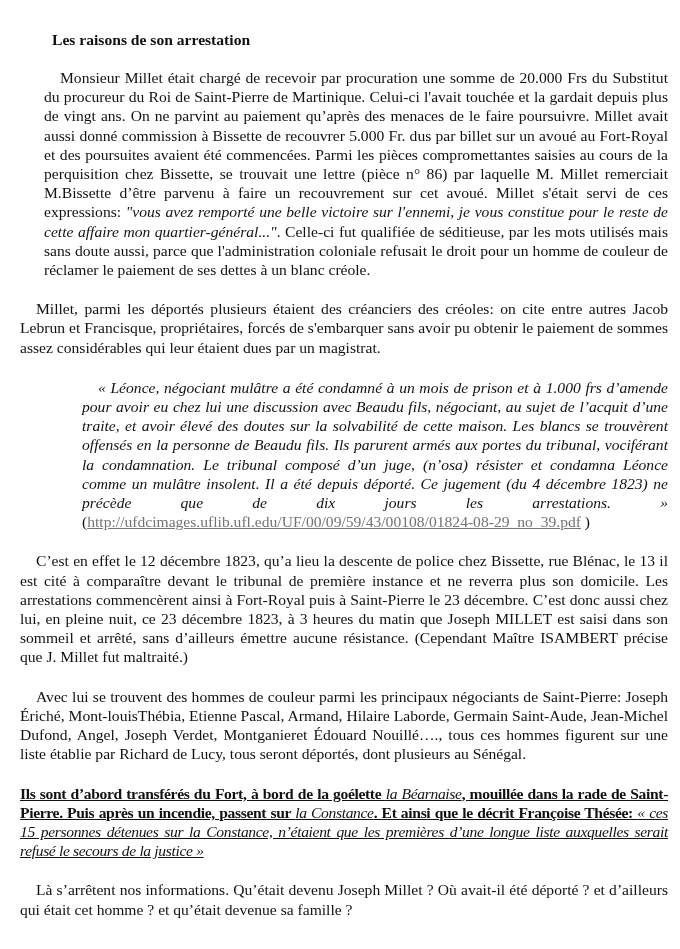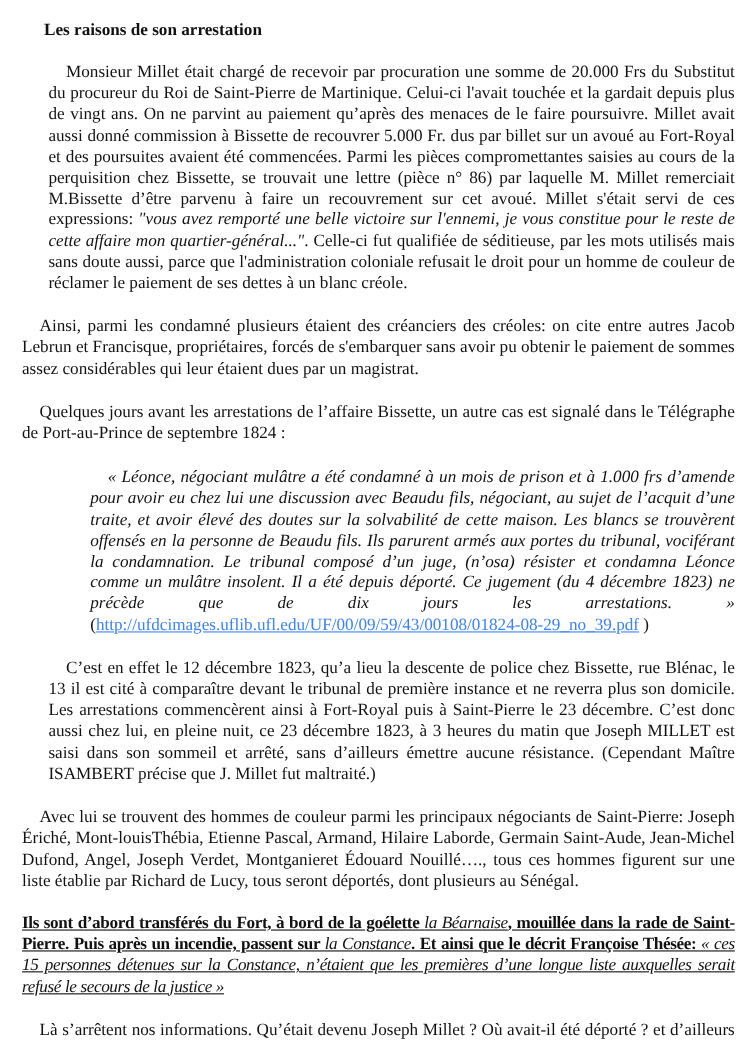--- a/index.html
+++ b/index.html
@@ -5,47 +5,46 @@
   html, body { margin: 0; padding: 0; background: #ffffff; }
   body {
     width: 680px; height: 949px; overflow: hidden;
     font-family: "Liberation Serif", "DejaVu Serif", serif;
     color: #111;
     font-size: 15.6px;
     line-height: 19.2px;
   }
   .page { position: relative; padding: 0 12px 0 20px; }
   h2 {
-    font-size: 15.6px; font-weight: bold; margin: 4px;
+    font-size: 15.6px; font-weight: bold; margin: 16px;
     padding-top: 14px; padding-left: 16px; line-height: 19px;
   }
   p { margin: 0; text-align: justify; text-indent: 16px; }
   .p1 { margin-top: 19px; margin-left: 24px; }
   .p2 { margin-top: 20px; }
   .p3 { margin-top: 20px; }
   .quote { margin: 21px 0 0 62px; font-style: italic; }
   .quote .src { font-style: normal; }
-  .quote a { color: #3b82f6; text-decoration: underline; }
-  .p4 { margin-top: 20px; margin-left: 24px; }
+  .quote a { color: #737373; text-decoration: underline; }
+  .p4 { margin-top: 20px; }
   .p5 { margin-top: 20px; font-family: Liberation Serif, serif; }
   .bold-para { margin-top: 20px; font-weight: bold; text-indent: 0; letter-spacing: -0.35px; text-decoration: underline; }
   .bold-para i { font-weight: normal; }
   .p6 { margin-top: 20px; }
 </style>
 </head>
 <body>
 
 <div class="page">
   <h2>Les raisons de son arrestation</h2>
 
   <p class="p1"><span>Monsieur Millet était chargé de recevoir par procuration une somme de 20.000 Frs du Substitut du procureur du Roi de Saint-Pierre de Martinique. Celui-ci l'avait touchée et la gardait depuis plus de vingt ans. On ne parvint au paiement qu’après des menaces de le faire poursuivre. Millet avait aussi donné commission à  Bissette de recouvrer 5.000 Fr. dus par billet sur un avoué au Fort-Royal et des poursuites avaient été commencées. Parmi les pièces compromettantes saisies au cours de la perquisition chez Bissette, se trouvait une lettre (pièce n° 86) par laquelle M. Millet remerciait M.Bissette d’être parvenu à faire un recouvrement sur cet avoué. Millet s'était servi de ces expressions: </span><i>"vous avez remporté une belle victoire sur l'ennemi, je vous constitue pour le reste de cette affaire mon quartier-général..."</i><span>. Celle-ci fut qualifiée de séditieuse, par les mots utilisés mais sans doute aussi, parce que l'administration coloniale refusait le droit pour un homme de couleur de réclamer le paiement de ses dettes à un blanc créole.</span></p>
 
-  <p class="p2">Ainsi, parmi les condamné plusieurs étaient des créanciers des créoles: on cite entre autres Jacob Lebrun et Francisque, propriétaires, forcés de s'embarquer sans avoir pu obtenir le paiement de sommes assez considérables qui leur étaient dues par un magistrat.</p>
+  <p class="p2">Millet, parmi les déportés plusieurs étaient des créanciers des créoles: on cite entre autres Jacob Lebrun et Francisque, propriétaires, forcés de s'embarquer sans avoir pu obtenir le paiement de sommes assez considérables qui leur étaient dues par un magistrat.</p>
 
-  <p class="p3">Quelques jours avant les arrestations de l’affaire Bissette, un autre cas est signalé dans le Télégraphe de Port-au-Prince de septembre 1824 :</p>
 
   <p class="quote"><span>« Léonce, négociant mulâtre a été condamné à un mois de prison et à 1.000 frs d’amende pour avoir eu chez lui une discussion avec Beaudu fils, négociant, au sujet de l’acquit d’une traite, et avoir élevé des doutes sur la solvabilité de cette maison. Les blancs se trouvèrent offensés en la personne de Beaudu fils. Ils parurent armés aux portes du tribunal, vociférant la condamnation. Le tribunal composé d’un juge, (n’osa) résister et condamna Léonce comme un mulâtre insolent. Il a été depuis déporté. Ce jugement (du 4 décembre 1823) ne précède que de dix jours les arrestations. »</span> <span class="src"><span>(</span><a>http://ufdcimages.uflib.ufl.edu/UF/00/09/59/43/00108/01824-08-29_no_39.pdf</a><span> )</span></span></p>
 
   <p class="p4">C’est en effet le 12 décembre 1823, qu’a lieu la descente de police chez Bissette, rue Blénac, le 13 il est cité à comparaître devant le tribunal de première instance et ne reverra plus son domicile. Les arrestations commencèrent ainsi à Fort-Royal puis à Saint-Pierre le 23 décembre. C’est donc aussi chez lui, en pleine nuit, ce 23 décembre 1823, à 3 heures du matin que Joseph MILLET est saisi dans son sommeil et arrêté, sans d’ailleurs émettre aucune résistance. (Cependant Maître ISAMBERT précise que J. Millet fut maltraité.)</p>
 
   <p class="p5">Avec lui se trouvent des hommes de couleur parmi les principaux négociants de Saint-Pierre: Joseph Ériché, Mont-louisThébia, Etienne Pascal, Armand, Hilaire Laborde, Germain Saint-Aude, Jean-Michel Dufond, Angel, Joseph Verdet, Montganieret Édouard Nouillé…., tous ces hommes figurent sur une liste établie par Richard de Lucy, tous seront déportés, dont plusieurs au Sénégal.</p>
 
   <p class="bold-para"><span>Ils sont d’abord transférés du Fort, à bord de la goélette </span><i>la Béarnaise</i><span>, mouillée dans la rade de Saint-Pierre. Puis après un incendie, passent sur </span><i>la Constance</i><span>. Et ainsi que le décrit Françoise Thésée: </span><i>« ces 15 personnes détenues sur la Constance, n’étaient que les premières d’une longue liste auxquelles serait refusé le secours de la justice »</i></p>
 
   <p class="p6">Là s’arrêtent nos informations. Qu’était devenu Joseph Millet ? Où avait-il été déporté ? et d’ailleurs qui était cet homme ? et qu’était devenue sa famille ?</p>

